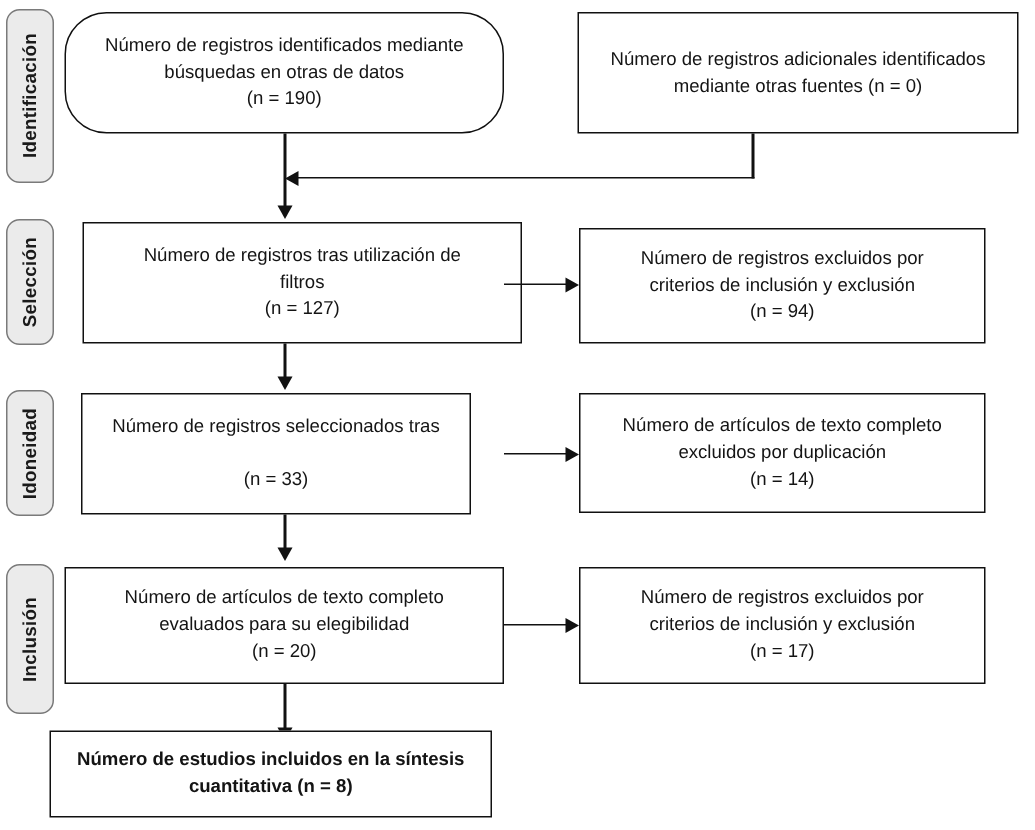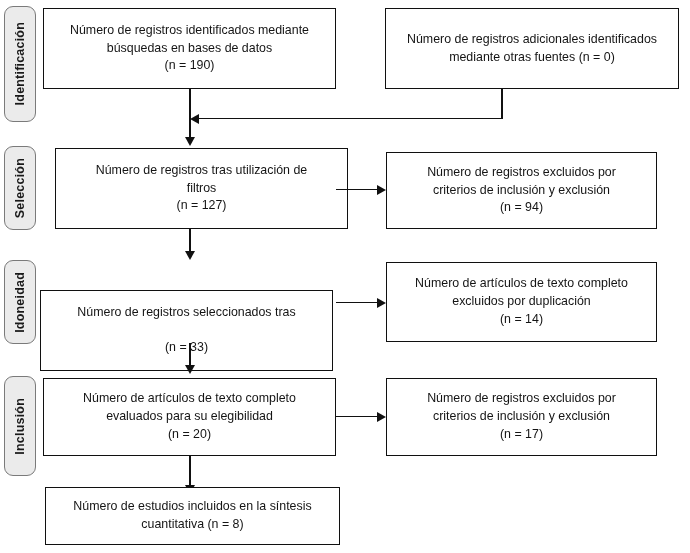--- a/index.html
+++ b/index.html
@@ -85,24 +85,24 @@
   <div class="stage-label" style="left:4px;top:146px;height:84px;">
     <span>Selección</span>
   </div>
   <div class="stage-label" style="left:4px;top:260px;height:84px;">
     <span>Idoneidad</span>
   </div>
   <div class="stage-label" style="left:4px;top:376px;height:100px;">
     <span>Inclusión</span>
   </div>
 
-  <div class="box" style="left:43px;top:8px;width:293px;height:81px;">
+  <div class="box" style="left:43px;top:8px;width:293px;height:81px;border-radius:28px;">
     <p>
       <span>Número de registros identificados mediante</span><br>
-      <span>búsquedas en bases de datos</span><br>
+      <span>búsquedas en otras de datos</span><br>
       <span>(n = 190)</span>
     </p>
   </div>
 
   <div class="box" style="left:385px;top:8px;width:294px;height:81px;">
     <p>
       <span>Número de registros adicionales identificados</span><br>
       <span>mediante otras fuentes (n = 0)</span>
     </p>
   </div>
@@ -129,21 +129,21 @@
       <span>(n = 94)</span>
     </p>
   </div>
 
   <div class="hline" style="left:336px;top:189px;width:44px;"></div>
   <div class="arrow-right" style="left:377px;top:185px;"></div>
 
   <div class="vline" style="left:189px;top:229px;height:24px;"></div>
   <div class="arrow-down" style="left:185px;top:251px;"></div>
 
-  <div class="box" style="left:40px;top:262px;width:293px;height:81px;margin-top:28px;">
+  <div class="box" style="left:54px;top:262px;width:260px;height:81px;">
     <p>
       <span>Número de registros seleccionados tras</span><br>
       <br>
       <span>(n = 33)</span>
     </p>
   </div>
 
   <div class="box" style="left:386px;top:262px;width:271px;height:80px;">
     <p>
       <span>Número de artículos de texto completo</span><br>
@@ -173,20 +173,20 @@
       <span>(n = 17)</span>
     </p>
   </div>
 
   <div class="hline" style="left:336px;top:416px;width:44px;"></div>
   <div class="arrow-right" style="left:377px;top:412px;"></div>
 
   <div class="vline" style="left:189px;top:456px;height:31px;"></div>
   <div class="arrow-down" style="left:185px;top:485px;"></div>
 
-  <div class="box" style="left:45px;top:487px;width:295px;height:58px;">
+  <div class="box" style="left:33px;top:487px;width:295px;height:58px;font-weight:bold;">
     <p>
       <span>Número de estudios incluidos en la síntesis</span><br>
       <span>cuantitativa (n = 8)</span>
     </p>
   </div>
 
 </div>
 
 </body></html>

